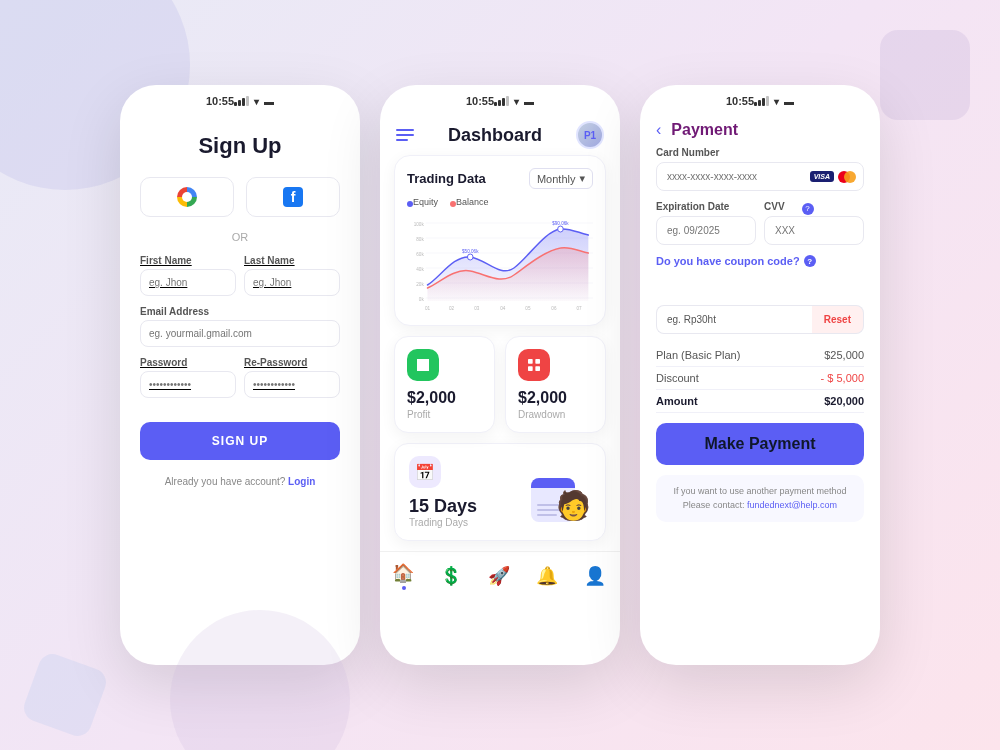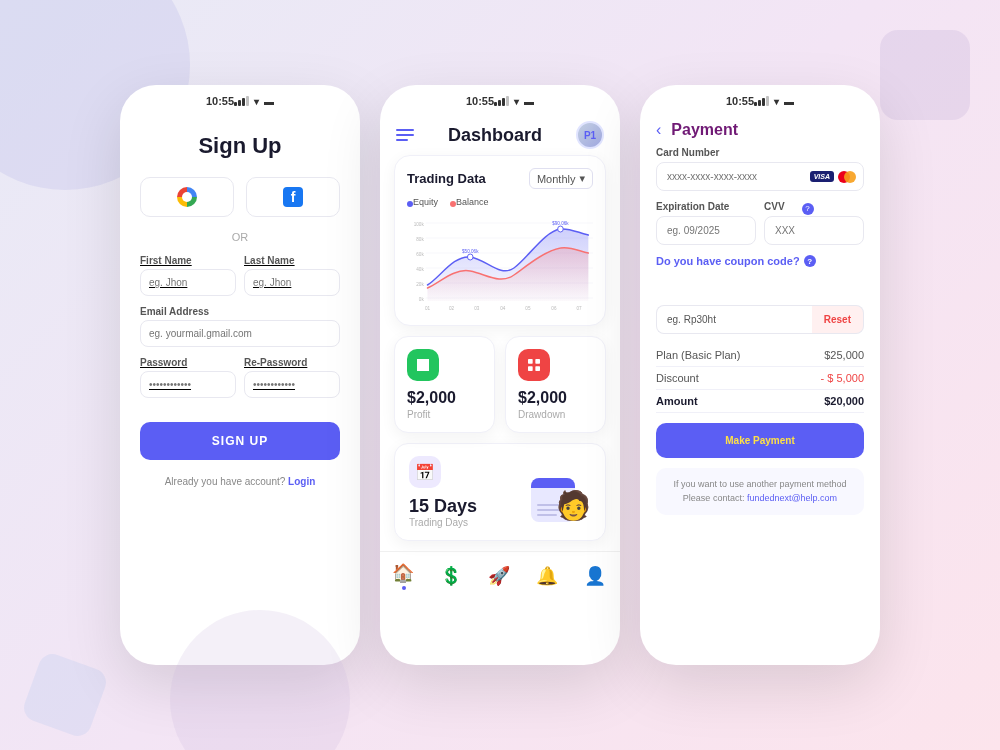--- a/index.html
+++ b/index.html
@@ -414,24 +414,24 @@
       font-size: 11px;
       color: #555;
       border-bottom: 1px solid #f0f0f8;
     }
     .price-row.total { font-weight: 700; color: #1a1a2e; }
     .price-row .discount { color: #ef4444; }
     .make-payment-btn {
       width: 100%;
       padding: 12px;
       background: #5b5ef4;
-      color: #fde047;
+      color: #0f172a;
       border: none;
       border-radius: 10px;
-      font-size: 10px;
+      font-size: 16px;
       font-weight: 600;
       cursor: pointer;
       margin-bottom: 10px;
     }
     .contact-info {
       background: #f8f8ff;
       border-radius: 10px;
       padding: 10px;
       font-size: 9px;
       color: #888;

